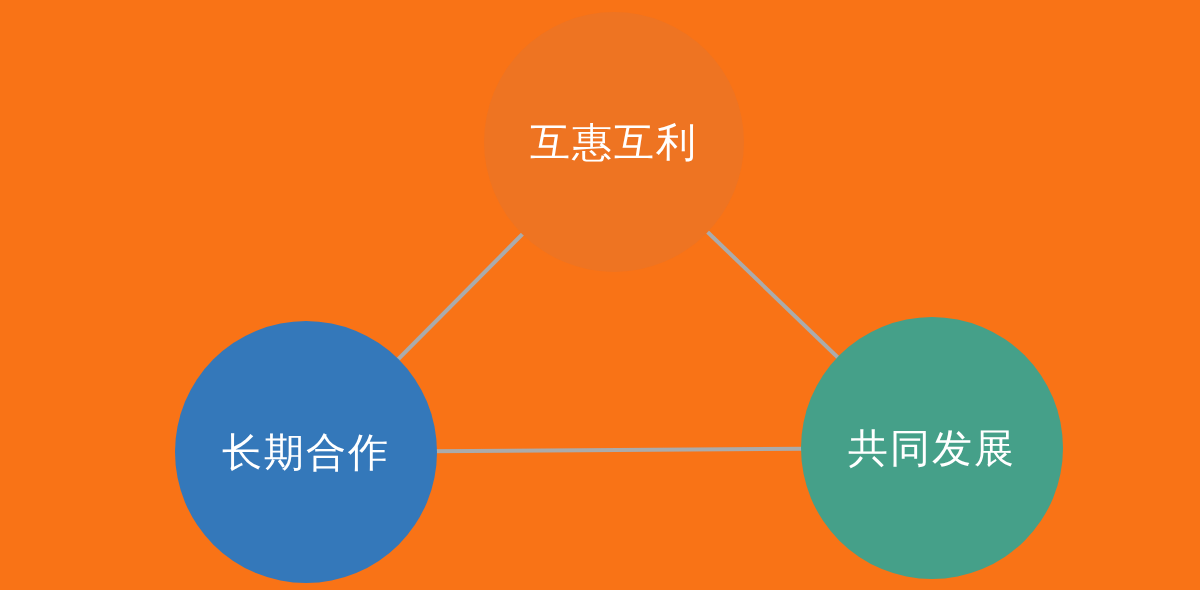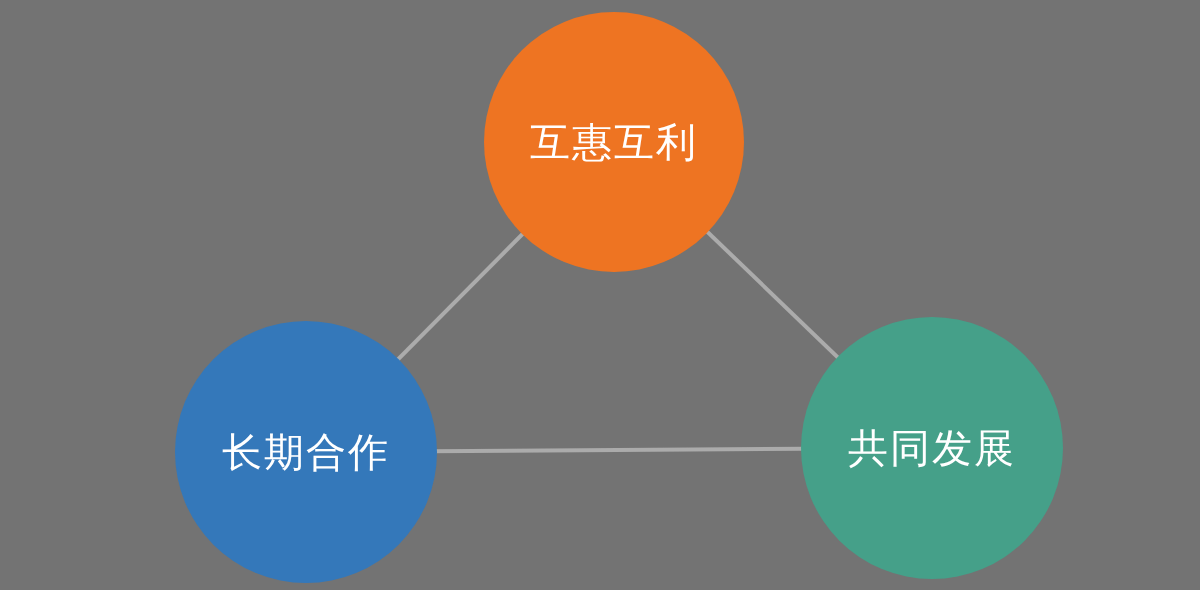--- a/index.html
+++ b/index.html
@@ -5,21 +5,21 @@
   html, body {
     margin: 0;
     padding: 0;
     background: #ffffff;
     font-family: "Liberation Sans", sans-serif;
   }
   .canvas {
     position: relative;
     width: 1200px;
     height: 590px;
-    background: #737373;
+    background: #f97316;
     overflow: hidden;
   }
   svg {
     display: block;
     width: 1200px;
     height: 590px;
   }
   .node-label {
     font-family: "Liberation Sans", sans-serif;
     letter-spacing: 2px;

